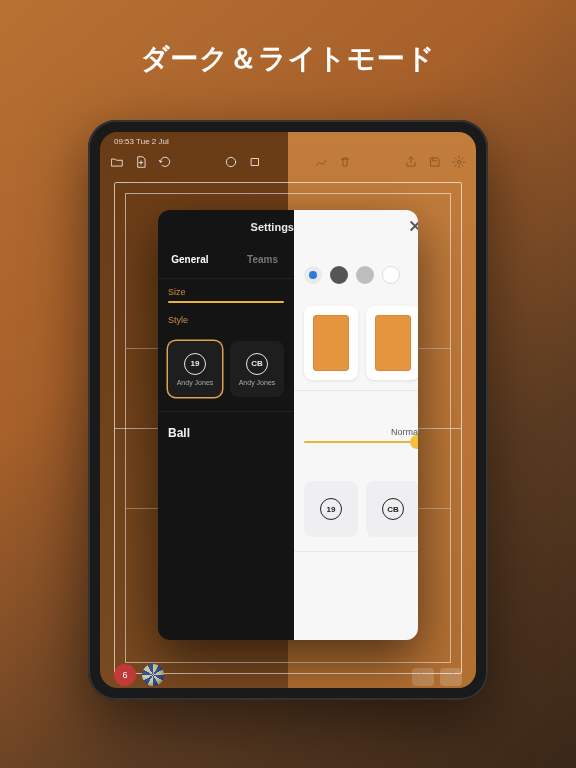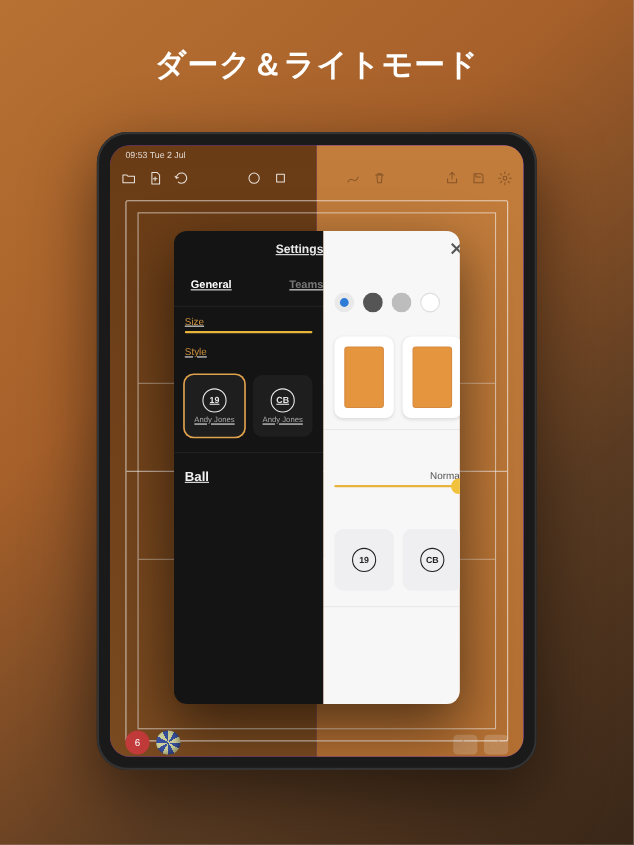--- a/index.html
+++ b/index.html
@@ -26,21 +26,21 @@
     border-radius: 28px;
     background: #1a1a1a;
     box-shadow: 0 20px 60px rgba(0,0,0,.5), inset 0 0 0 2px #333;
     padding: 12px;
   }
   .screen {
     width: 100%; height: 100%;
     border-radius: 18px;
     overflow: hidden;
     position: relative;
-    background: #6d28d9;
+    background: #14532d;
   }
   .screen-split {
     position: absolute; inset: 0;
     display: flex;
   }
   .screen-dark { flex:1; background: linear-gradient(#6a3c16, #7a4a20); }
   .screen-light{ flex:1; background: linear-gradient(#c27d3c, #b36f32); }
 
   .statusbar {
     position: absolute; top: 0; left: 0; right: 0;
@@ -96,21 +96,21 @@
   .panel {
     position: absolute;
     left: 58px; top: 78px;
     width: 260px; height: 430px;
     border-radius: 12px;
     overflow: hidden;
     box-shadow: 0 20px 50px rgba(0,0,0,.55);
     display: flex;
   }
   .half { flex:1; position:relative; }
-  .half.dark { background:#141414; color:#e8e8e8;text-decoration:underline; }
+  .half.dark { background:#141414; color:#e8e8e8; }
   .half.light { background:#f7f7f8; color:#1a1a1a; }
 
   .panel-header { height: 34px; display:flex; align-items:center; justify-content:center; position:relative;}
   .panel-title { text-align:center; font-size:11px; font-weight:600; flex:1;}
   .close-x { position:absolute; right:8px; top:8px; width:16px; height:16px; }
   .light .close-x::before, .light .close-x::after{
     content:""; position:absolute; left:8px; top:2px; width:1.5px; height:12px; background:#555;
   }
   .light .close-x::before{ transform:rotate(45deg);}
   .light .close-x::after{ transform:rotate(-45deg);}
@@ -268,21 +268,21 @@
     </div>
 
     <div class="panel">
 
       <div class="half dark">
         <div class="panel-header">
           <div class="panel-title" style="text-align:right; padding-right:0;">Settings</div>
         </div>
         <div class="tabs">
           <div class="tab active">General</div>
-          <div class="tab inactive" style="text-align:right; padding-right:0;">Teams</div>
+          <div class="tab inactive" style="text-align:right; padding-right:16px;">Teams</div>
         </div>
         <div class="divider"></div>
         <div class="slider-row">
           <span class="slabel">Size</span>
           <div class="slider-track"></div>
         </div>
         <div class="section" style="padding-top:8px;">
           <div class="section-label">Style</div>
         </div>
         <div class="style-cards">

